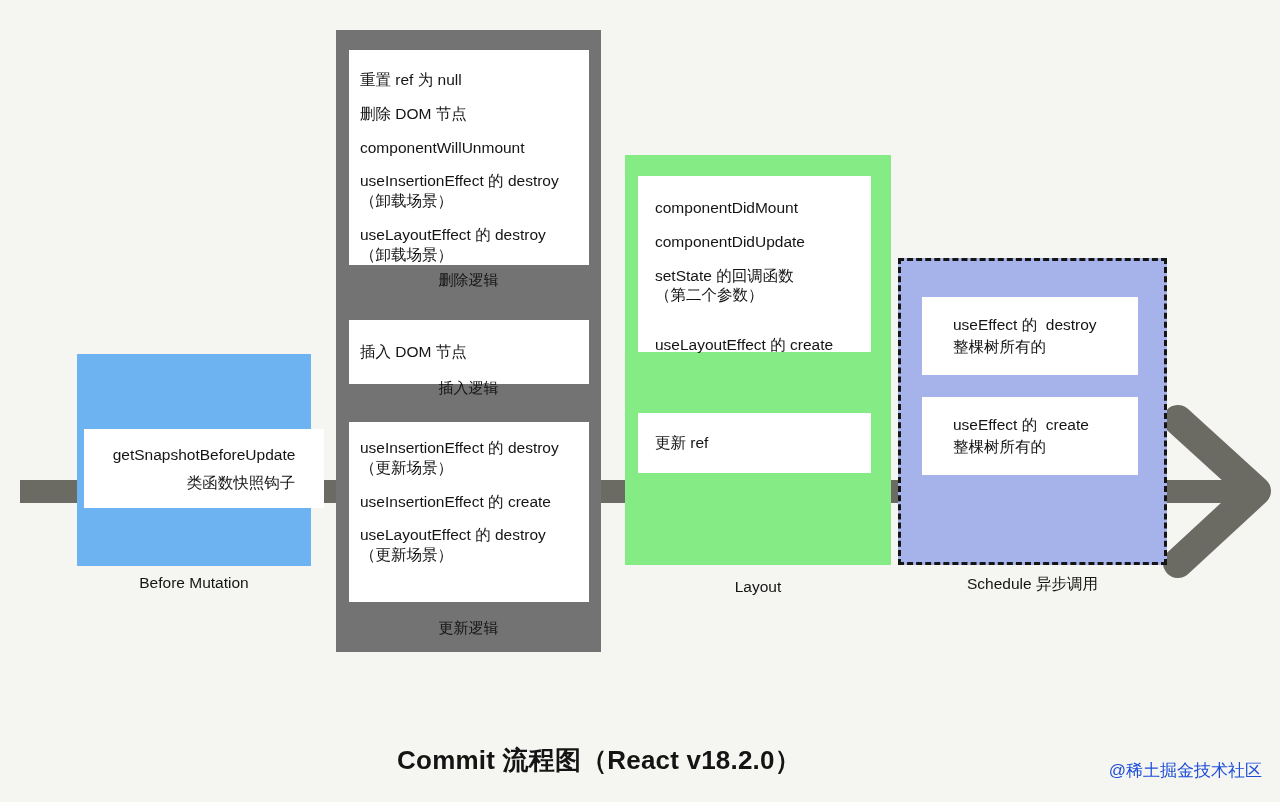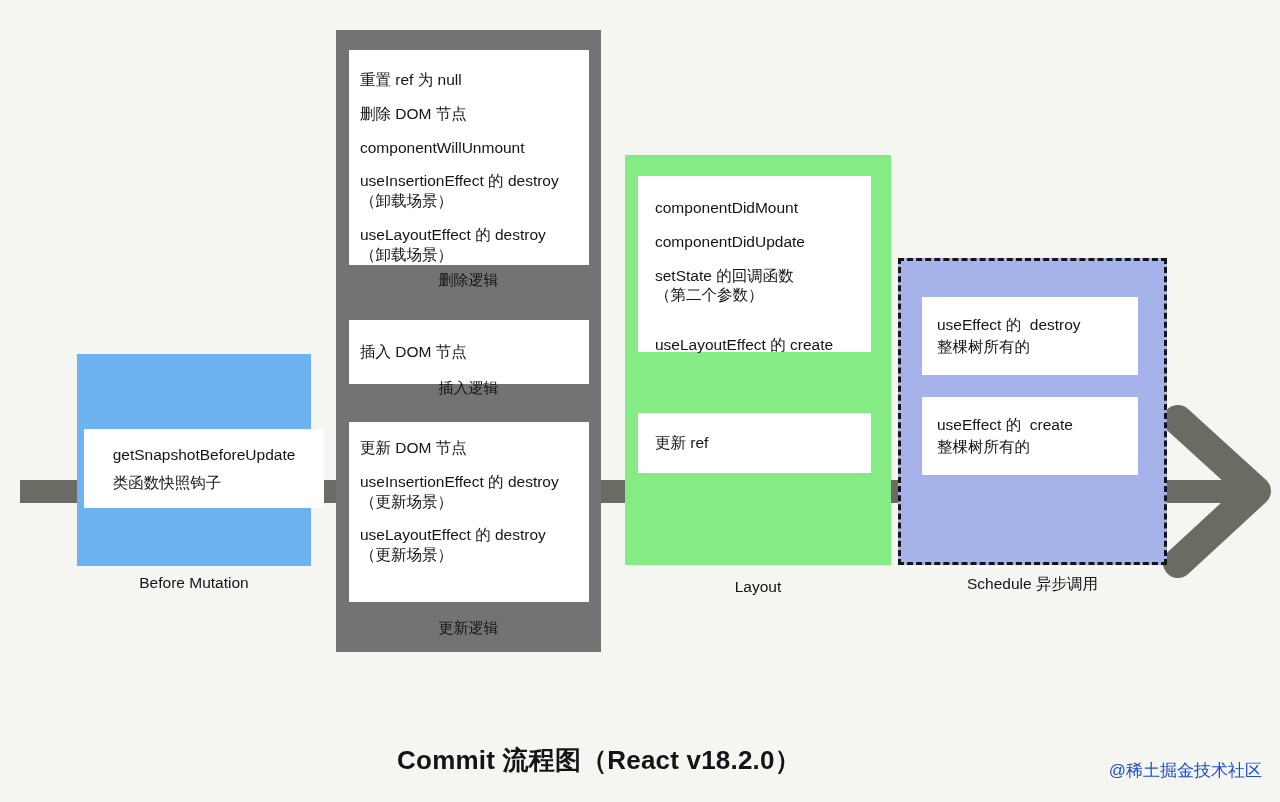--- a/index.html
+++ b/index.html
@@ -42,36 +42,36 @@
     box-sizing: border-box;
   }
   .wbox .entry {
     margin: 14px 0 0 0;
     white-space: pre-wrap;
   }
   
   .blue-box {
     left: 7px; top: 75px; width: 240px; height: 79px;
     display: flex; align-items: center; justify-content: center;
-    text-align: left;
+    text-align: right;
     line-height: 1.75;
   }
   
   .delete-box { left: 13px; top: 20px;  width: 240px; height: 215px; padding: 6px 10px 10px 11px; }
   .insert-box { left: 13px; top: 290px; width: 240px; height: 64px;  display: flex; align-items: center; padding-left: 11px; }
   .update-box { left: 13px; top: 392px; width: 240px; height: 180px; padding: 2px 8px 10px 11px; }
   
   .layout-box1 { left: 13px; top: 21px;  width: 233px; height: 176px; padding: 8px 10px 10px 17px; }
   .layout-box1 .entry:last-child { margin-top: 30px; }
   .layout-box2 { left: 13px; top: 258px; width: 233px; height: 60px; display: flex; align-items: center; padding-left: 17px; }
   
   .sched-box {
     left: 21px; width: 216px; height: 78px;
     display: flex; flex-direction: column; justify-content: center;
-    padding-left: 15px;
+    padding-left: 31px;
     line-height: 1.45;
   }
   .sched-box1 { top: 36px; }
   .sched-box2 { top: 136px; }
   
   .caption {
     position: absolute;
     left: 0; width: 100%;
     text-align: center;
     font-size: 15px;
@@ -126,22 +126,22 @@
 
   <div class="block block-salmon">
     <div class="wbox delete-box"><div class="entry">重置 ref 为 null</div><div class="entry">删除 DOM 节点</div><div class="entry">componentWillUnmount</div><div class="entry">useInsertionEffect 的 destroy
 （卸载场景）</div><div class="entry">useLayoutEffect 的 destroy
 （卸载场景）</div></div>
     <div class="caption cap-delete">删除逻辑</div>
 
     <div class="wbox insert-box">插入 DOM 节点</div>
     <div class="caption cap-insert">插入逻辑</div>
 
-    <div class="wbox update-box"><div class="entry">更新 DOM 节点</div><div class="entry">useInsertionEffect 的 destroy
-（更新场景）</div><div class="entry">useLayoutEffect 的 destroy
+    <div class="wbox update-box"><div class="entry">useInsertionEffect 的 destroy
+（更新场景）</div><div class="entry">useInsertionEffect 的 create</div><div class="entry">useLayoutEffect 的 destroy
 （更新场景）</div></div>
     <div class="caption cap-update">更新逻辑</div>
   </div>
 
   <div class="block block-green">
     <div class="wbox layout-box2">更新 ref</div>
     <div class="wbox layout-box1"><div class="entry">componentDidMount</div><div class="entry">componentDidUpdate</div><div class="entry">setState 的回调函数
 （第二个参数）</div><div class="entry">useLayoutEffect 的 create</div></div>
   </div>
   <div class="blabel label-layout">Layout</div>

